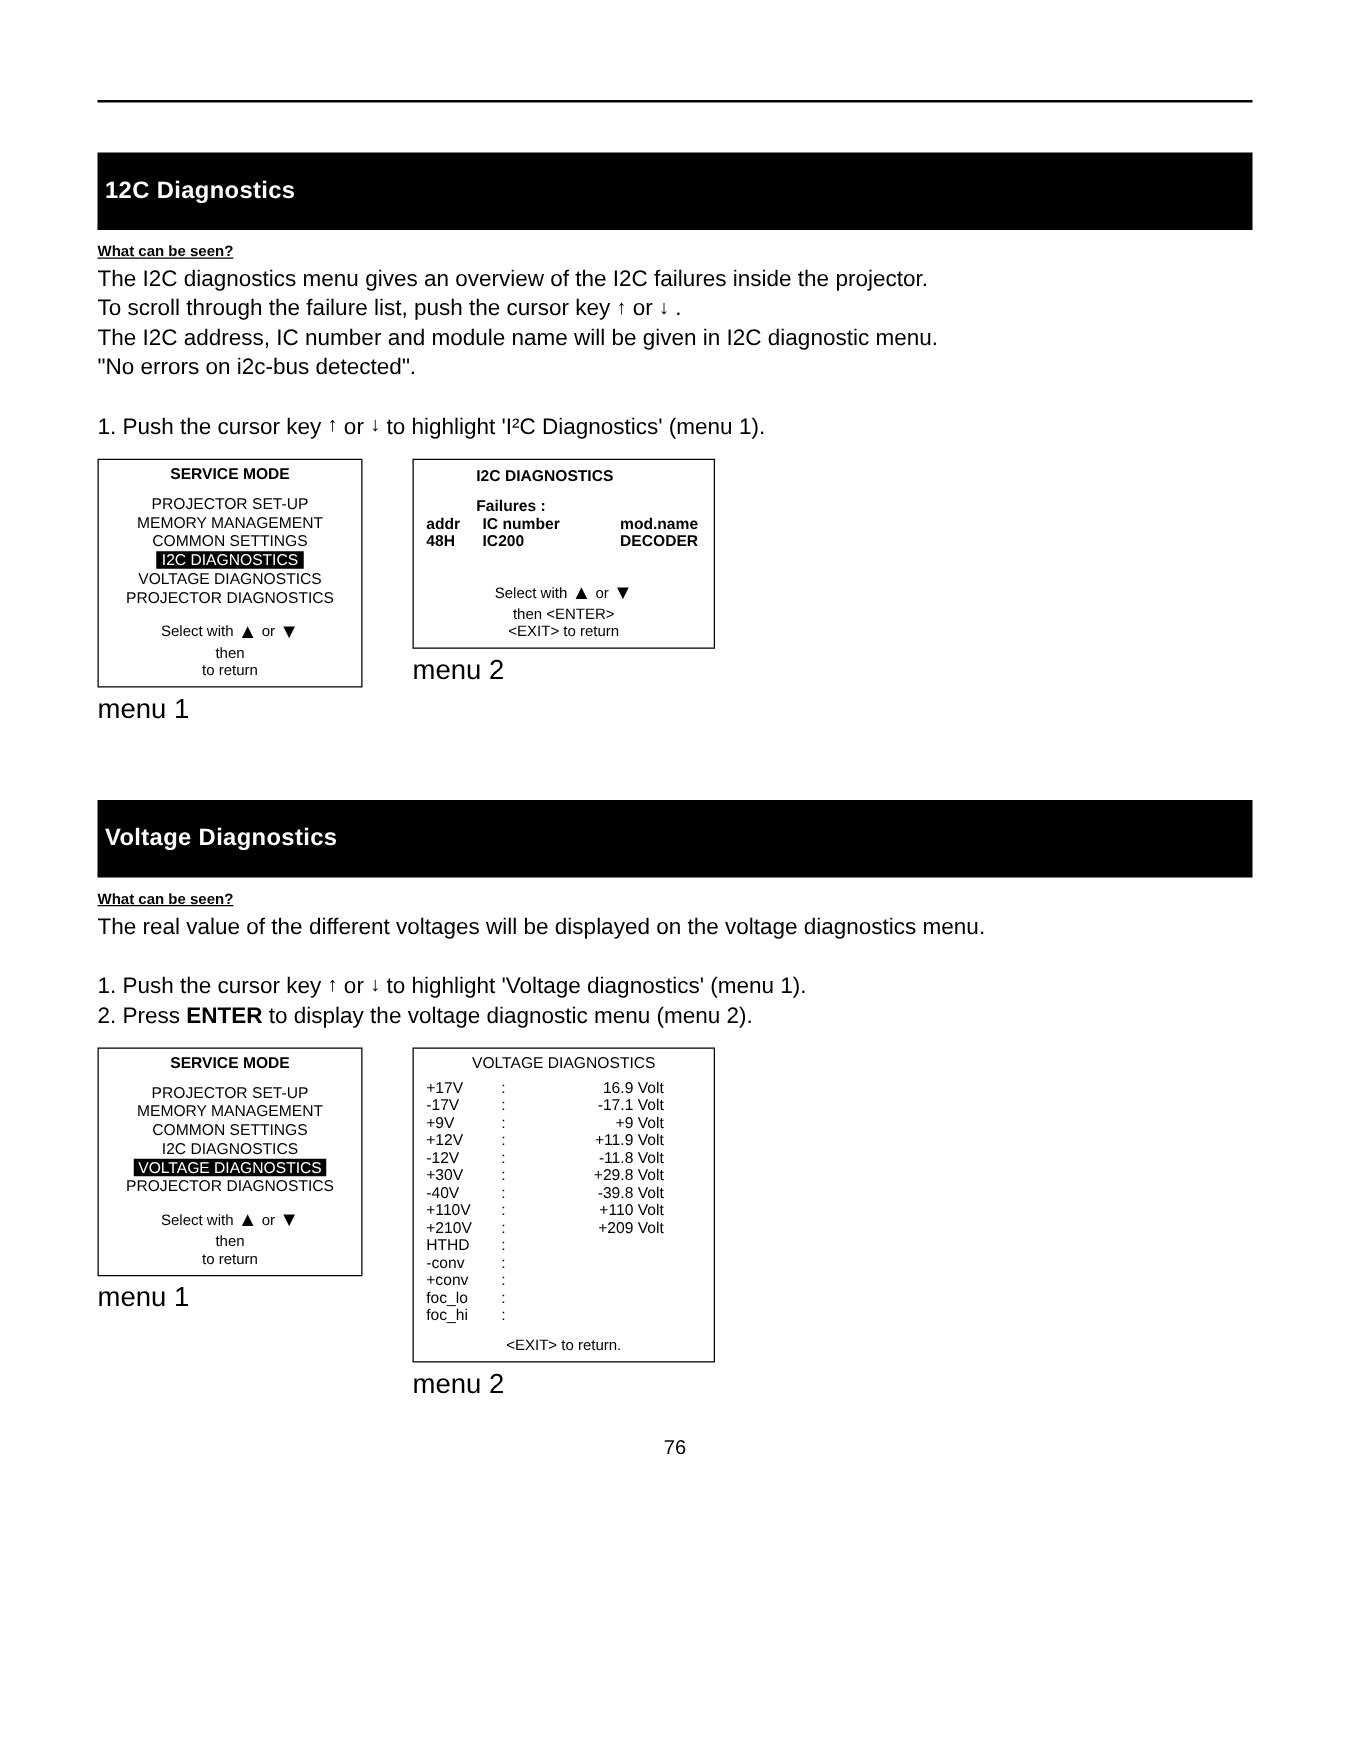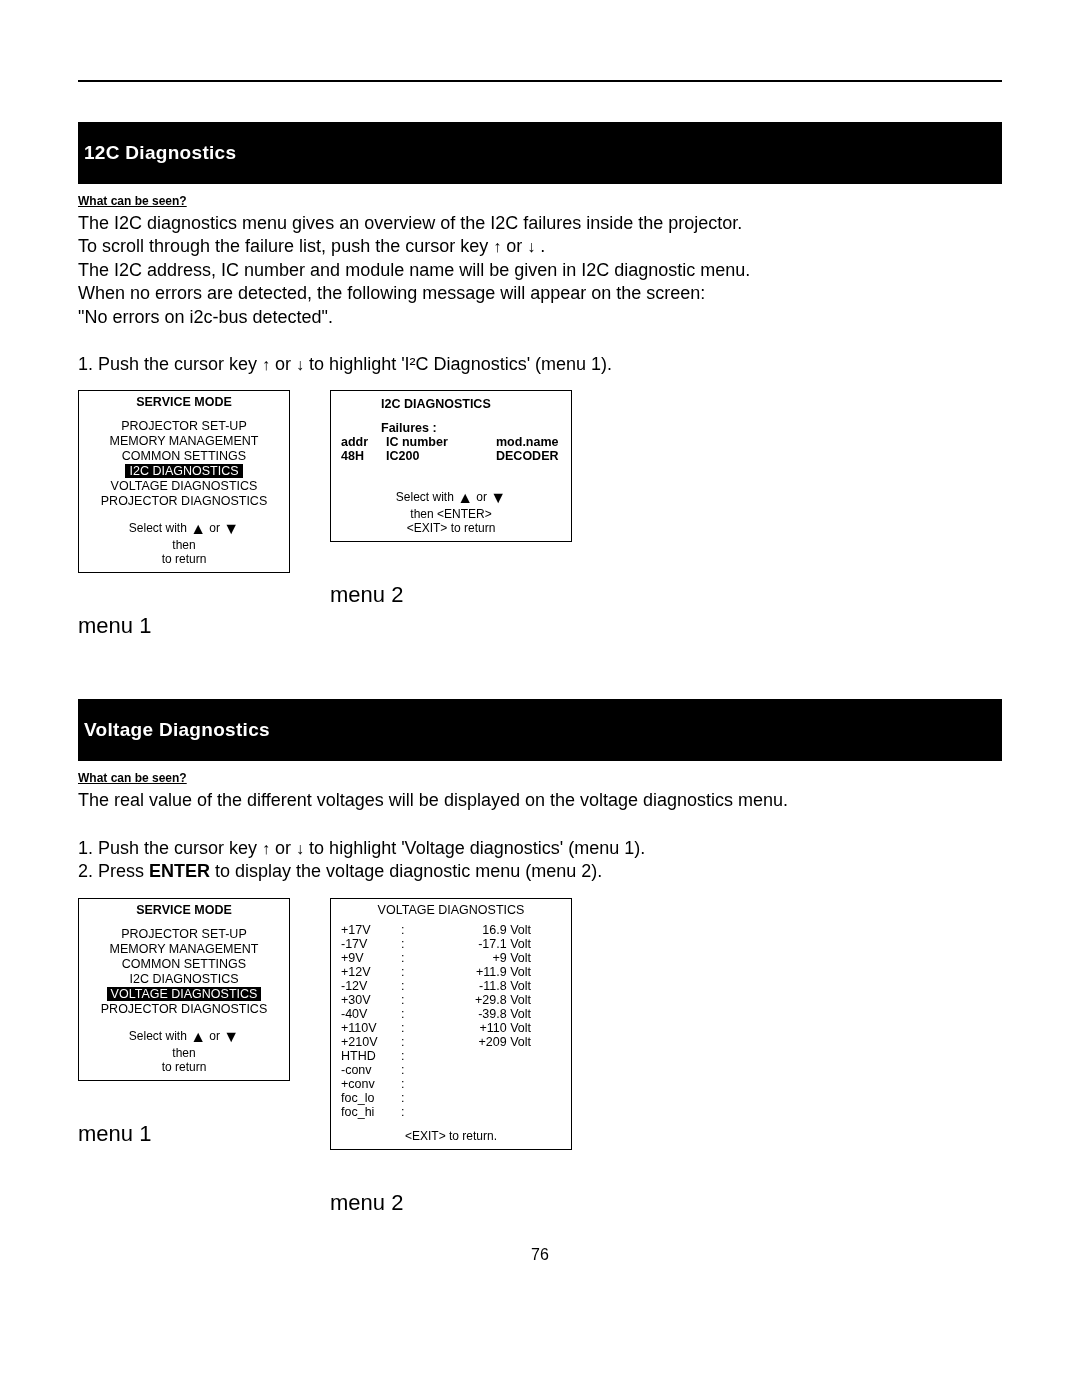--- a/index.html
+++ b/index.html
@@ -38,21 +38,21 @@
   }
   .body-block { margin-bottom: 24px; }
   .arrow { font-size: 16px; display:inline-block; vertical-align: middle;}
   .menus-row {
     display: flex;
     gap: 40px;
     margin-top: 14px;
     margin-bottom: 60px;
     align-items: flex-start;
   }
-  .menu-col { display:flex; flex-direction:column;gap:36px; }
+  .menu-col { display:flex; flex-direction:column; }
   .menu-box {
     border: 1.5px solid #000;
     width: 210px;
     padding: 4px 0 6px 0;
     font-size: 12.5px;
     text-align: center;
   }
   .menu-box .title {
     font-weight: bold;
     margin-bottom: 10px;
@@ -101,21 +101,20 @@
   <div class="top-rule"></div>
 
   <div class="section-title">12C Diagnostics</div>
   <div class="sub-heading">What can be seen?</div>
   <div class="body-block">
     <p class="body-text">The I2C diagnostics menu gives an overview of the I2C failures inside the projector.</p>
     <p class="body-text">
       <span>To scroll through the failure list, push the cursor key </span><span class="arrow">↑</span><span> or </span><span class="arrow">↓</span><span> .</span>
     </p>
     <p class="body-text">The I2C address, IC number and module name will be given in I2C diagnostic menu.</p>
-    <p class="body-text">When no errors are detected, the following message will appear on the screen:</p>
     <p class="body-text">"No errors on i2c-bus detected".</p>
   </div>
 
   <p class="body-text">
     <span>1. Push the cursor key </span><span class="arrow">↑</span><span> or </span><span class="arrow">↓</span><span> to highlight 'I²C Diagnostics' (menu 1).</span>
   </p>
 
   <div class="menus-row">
     <div class="menu-col">
       <div class="menu-box" id="s1m1">

